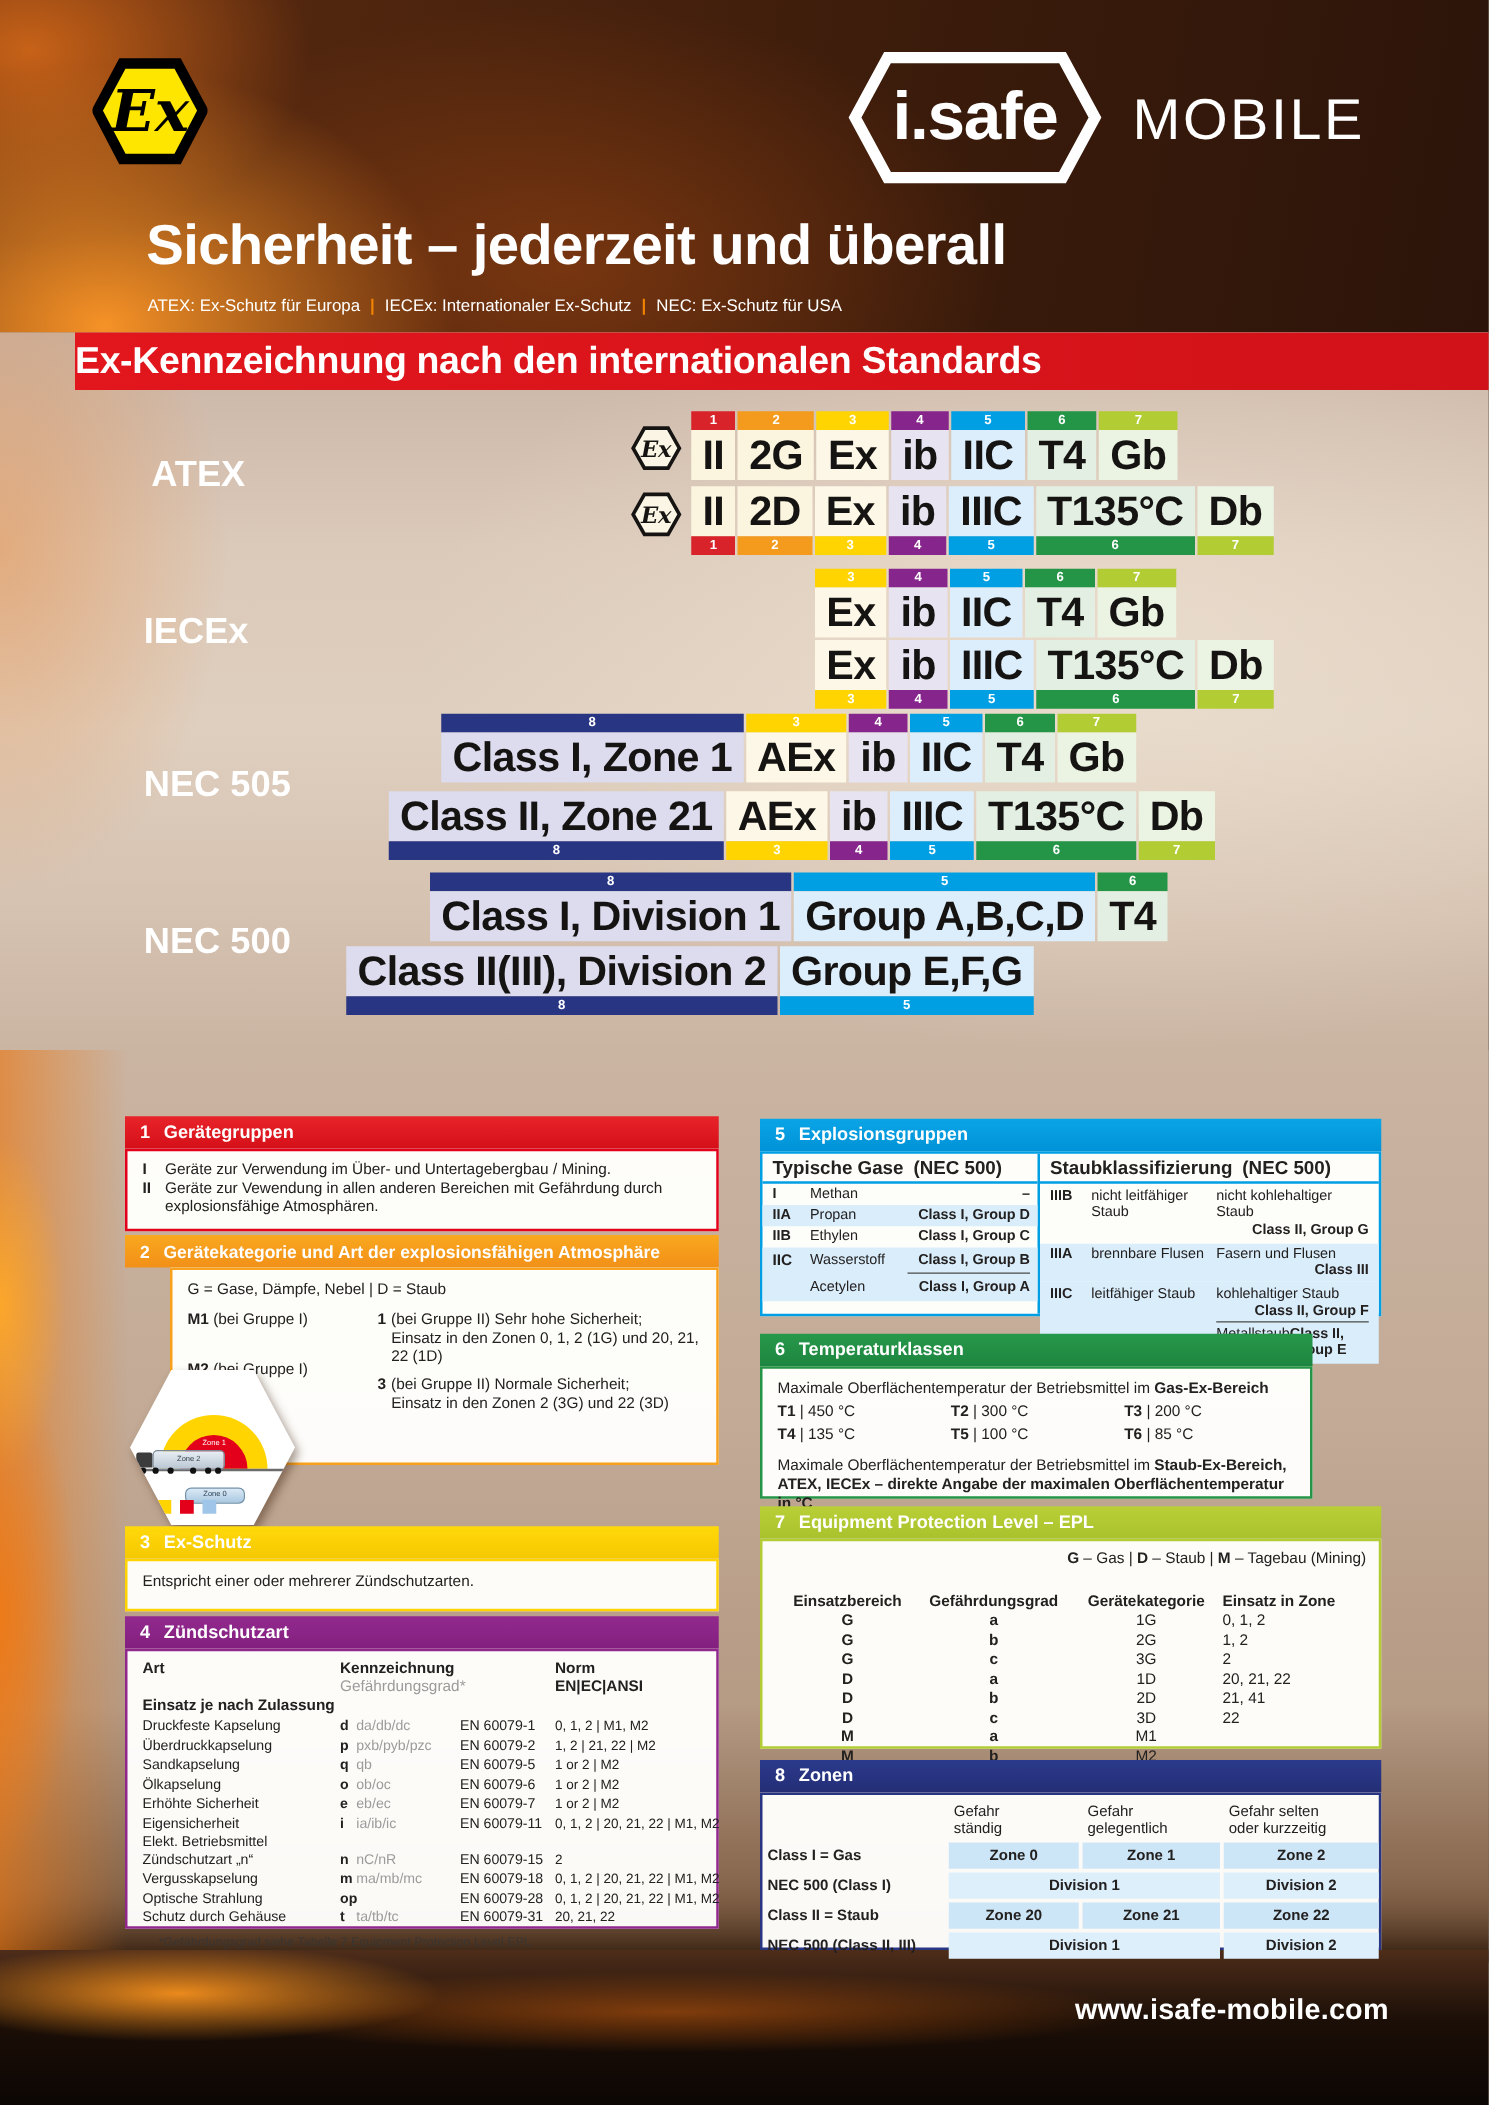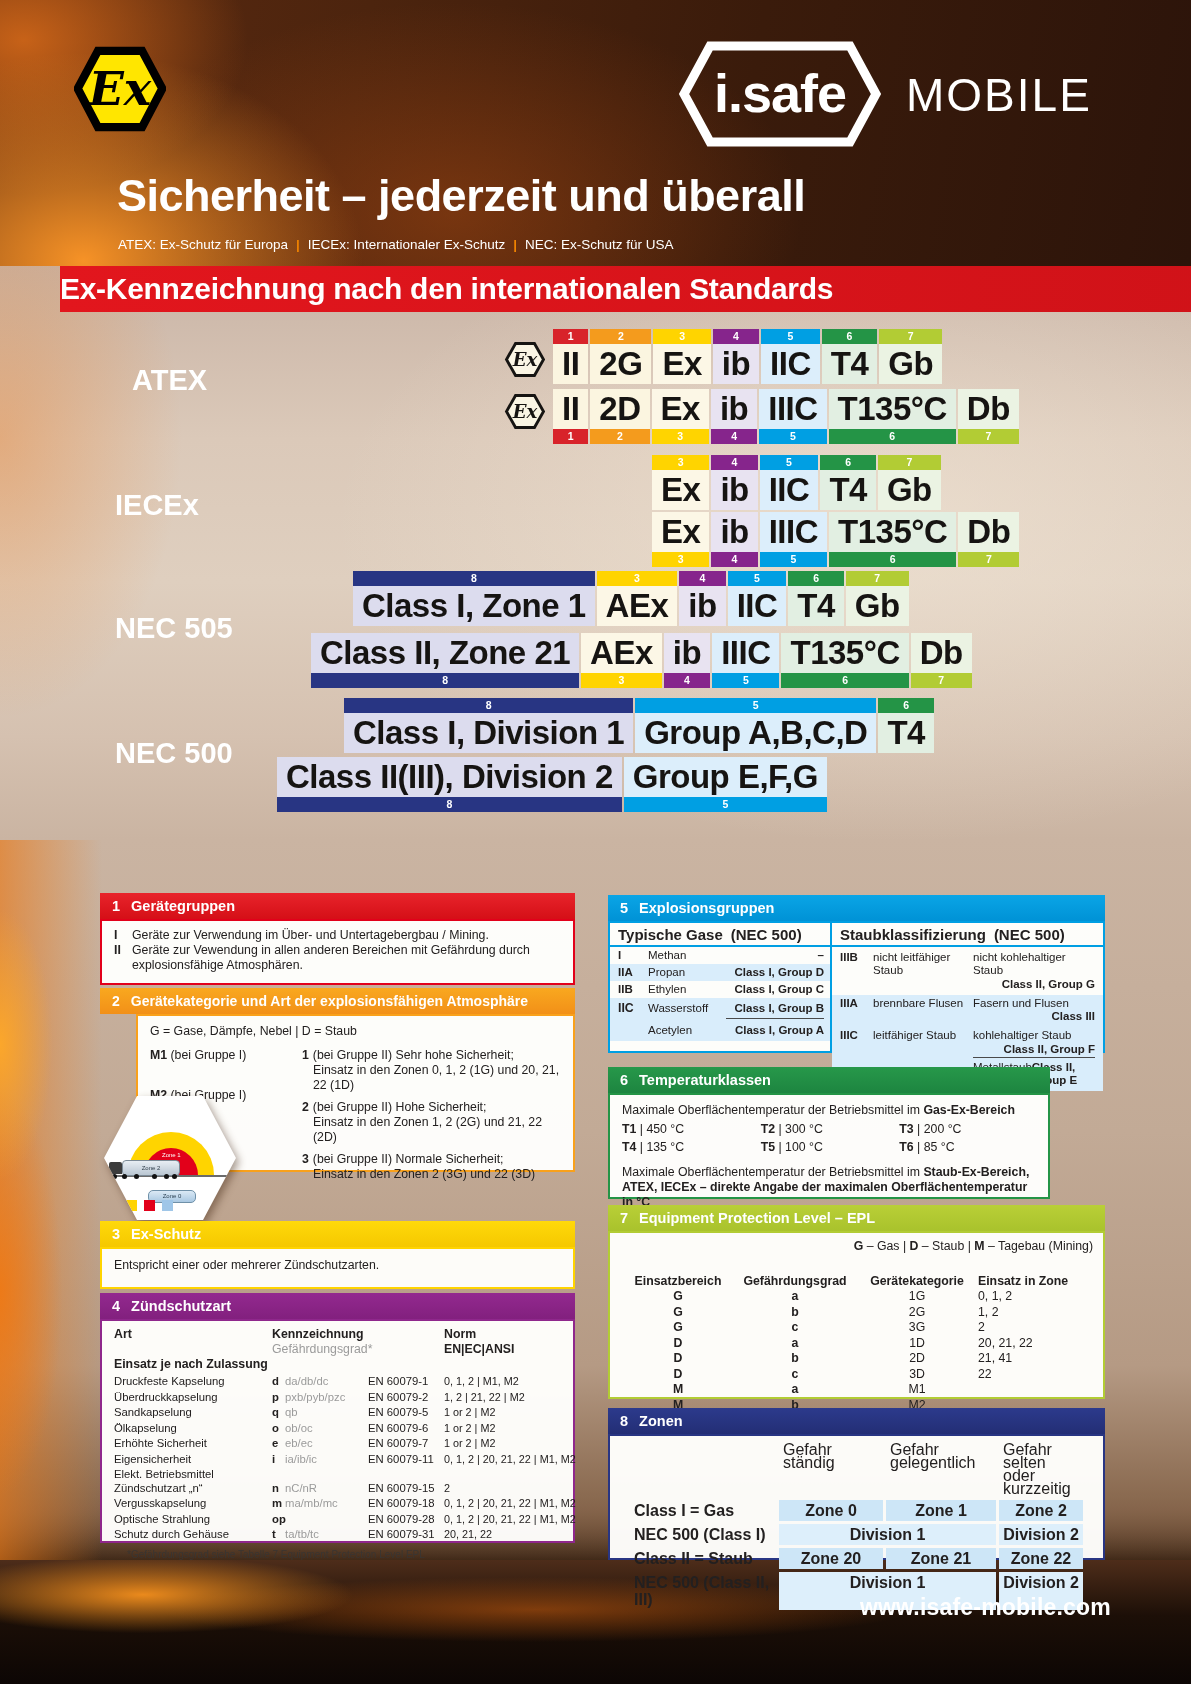--- a/index.html
+++ b/index.html
@@ -145,21 +145,21 @@
   .b6body{padding:8px 10px 6px 12px;}
   .b6grid{display:grid;grid-template-columns:1fr 1fr 1fr;row-gap:3px;margin:4px 0 10px 0;}
   
   .b7body{padding:6px 10px 4px 12px;}
   .b7intro{margin-bottom:20px;text-align:right;}
   .b7h,.b7row{display:grid;grid-template-columns:112px 122px 122px 1fr;}
   .b7h span{font-weight:700;}
   .b7h span:nth-child(-n+3),.b7row span:nth-child(-n+3){text-align:center;}
   .b7row{line-height:15.5px;}
   
-  .b8body{padding:5px 20px;font-size:16px;}
+  .b8body{padding:5px 0;font-size:12px;}
   .b8grid{display:grid;grid-template-columns:146px 104px 110px 1fr;gap:3px;}
   .b8grid .hc{white-space:pre-line;line-height:13px;padding:2px 4px;}
   .b8grid .lab{font-weight:700;padding:2px 4px;line-height:17px;}
   .b8grid .zone{background:#cde6f7;font-weight:700;text-align:center;line-height:21px;}
   .b8grid .divn{background:#ddeffb;font-weight:700;text-align:center;line-height:21px;}
   .span2{grid-column:2 / span 2;}
 
   .footer{right:80px;top:1594px;font-size:23px;font-weight:700;color:#fff;letter-spacing:.2px;text-decoration:none;}
 </style>
 </head>
@@ -187,21 +187,21 @@
     <span class="txt1">i.safe</span>
     <span class="txt2">MOBILE</span>
   </div>
 
   <div class="abs title">Sicherheit – jederzeit und überall</div>
   <div class="abs subtitle">
     <span>ATEX: Ex-Schutz für Europa</span><span class="sep">|</span><span>IECEx: Internationaler Ex-Schutz</span><span class="sep">|</span><span>NEC: Ex-Schutz für USA</span>
   </div>
   <div class="abs banner">Ex-Kennzeichnung nach den internationalen Standards</div>
 
-  <div class="abs mlabel" style="left:132px;top:364px;">ATEX</div>
+  <div class="abs mlabel" style="left:121px;top:364px;">ATEX</div>
   <div class="abs mlabel" style="left:115px;top:489px;">IECEx</div>
   <div class="abs mlabel" style="left:115px;top:612px;">NEC 505</div>
   <div class="abs mlabel" style="left:115px;top:737px;">NEC 500</div>
 
   <div class="mrow tags-top" style="left:504px;top:329px;">
     <span class="exsym">
       <svg width="42" height="37" viewBox="0 0 100 90">
           <polygon points="27,6 73,6 95,45 73,84 27,84 5,45" fill="#faf5e4" stroke="#161412" stroke-width="7"></polygon>
           <text x="50" y="62" font-size="44" font-weight="bold" font-style="italic" text-anchor="middle" font-family="'DejaVu Serif',serif" fill="#161412">Ex</text>
         </svg>
@@ -444,24 +444,20 @@
           <div class="b2m"><span class="bb">M1</span><span> (bei Gruppe I)</span></div>
           <div class="b2m"><span class="bb">M2</span><span> (bei Gruppe I)</span></div>
         </div>
         <div>
 
             <div class="b2-entry">
               <span class="b2num">1</span><span>(bei Gruppe II) Sehr hohe Sicherheit;</span>
               <div class="b2line2">Einsatz in den Zonen 0, 1, 2 (1G) und 20, 21, 22 (1D)</div>
             </div>
 
-            <div class="b2-entry">
-              <span class="b2num">2</span><span>(bei Gruppe II) Hohe Sicherheit;</span>
-              <div class="b2line2">Einsatz in den Zonen 1, 2 (2G) und 21, 22 (2D)</div>
-            </div>
 
             <div class="b2-entry">
               <span class="b2num">3</span><span>(bei Gruppe II) Normale Sicherheit;</span>
               <div class="b2line2">Einsatz in den Zonen 2 (3G) und 22 (3D)</div>
             </div>
           </div>
       </div>
     </div>
   </div>
 

